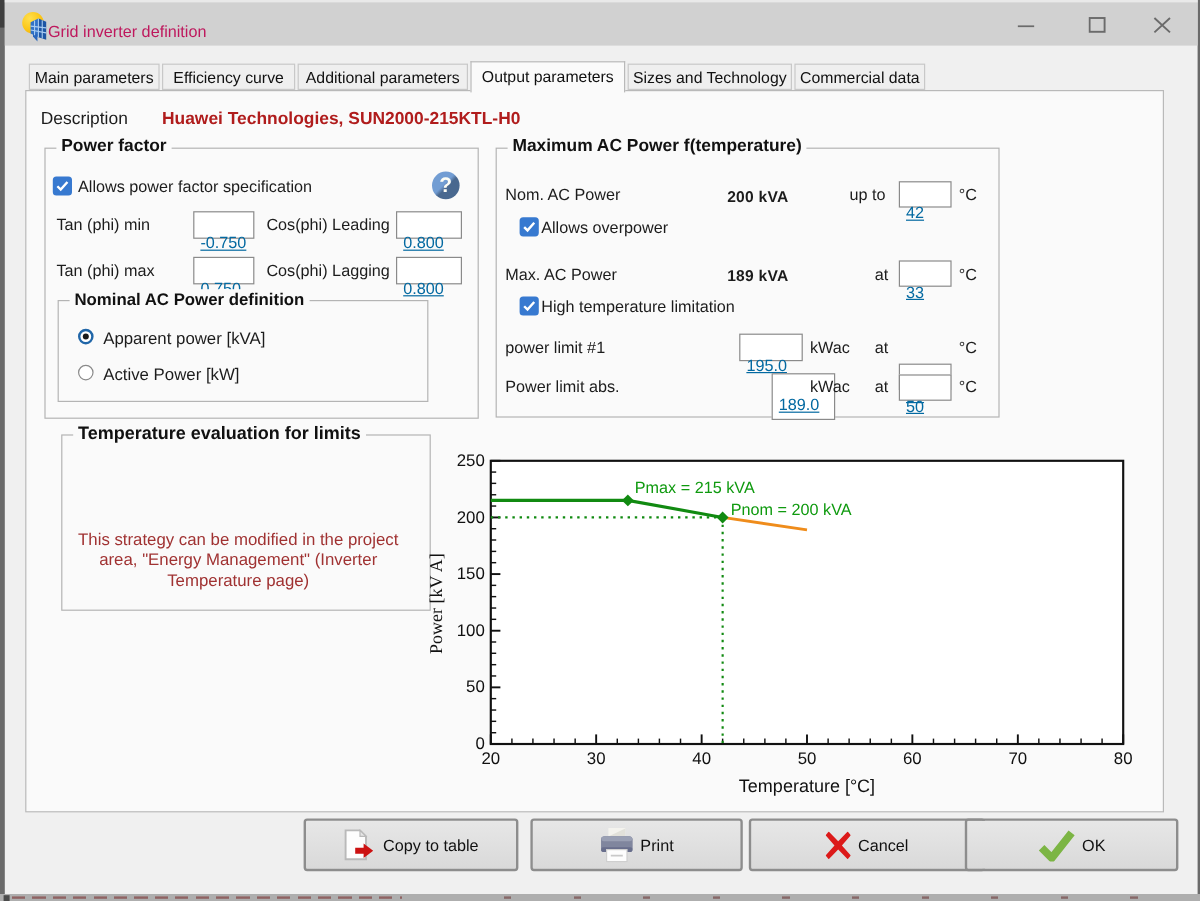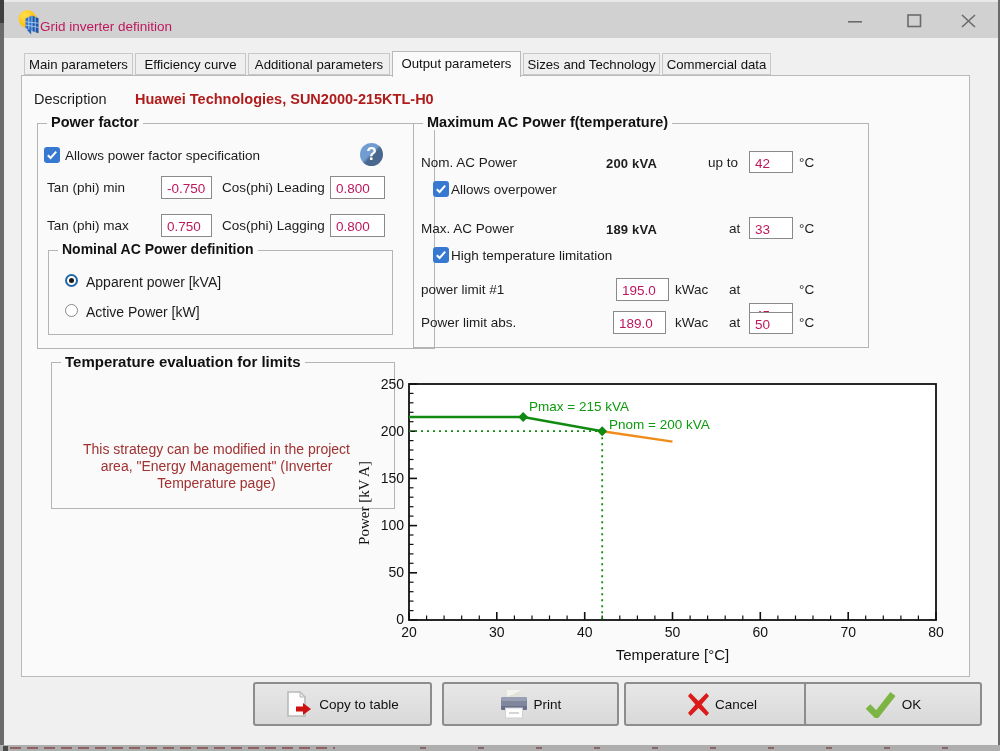--- a/index.html
+++ b/index.html
@@ -7,24 +7,24 @@
        font-family:"Liberation Sans",sans-serif;font-size:13.5px;color:#1c1c1c;
        background:#6a6a6a;}
   .abs{position:absolute;}
   .dlg{position:absolute;left:4px;top:0;width:994px;height:745px;background:#f0f0f0;}
   .titlebar{position:absolute;left:0;top:0;width:100%;height:38px;background:#d1d1d1;border-top:2px solid #e9e9e9;box-sizing:border-box;}
   .title-text{position:absolute;left:36px;top:17px;font-size:13.5px;color:#be185d;}
   .page{position:absolute;left:17px;top:75px;width:949px;height:602px;background:#fafafa;border:1px solid #b9b9b9;box-sizing:border-box;}
   .tab{position:absolute;top:53px;height:22px;background:#efefef;border:1px solid #c8c8c8;box-sizing:border-box;
        text-align:center;line-height:21px;font-size:13.2px;color:#111;}
   .tab.active{top:51px;height:26px;background:#fafafa;border:1px solid #b9b9b9;border-bottom:none;z-index:5;line-height:23px;}
-  .gb{position:absolute;border:1px solid #b4b4b4;padding-left:36px;}
+  .gb{position:absolute;border:1px solid #b4b4b4;}
   .gbl{position:absolute;top:-10px;left:9px;background:#fafafa;padding:0 4px;font-weight:bold;font-size:14.5px;color:#111;white-space:nowrap;}
-  .inp{position:absolute;background:#fff;border:1px solid #8a8a8a;box-sizing:border-box;font-size:13.5px;color:#be185d;
-       padding:4px 0 0 5px;}
+  .inp{position:absolute;background:#fff;border:1px solid #8a8a8a;box-sizing:border-box;font-size:13.5px;color:#0369a1;
+       padding:18px 0 0 5px;text-decoration:underline;}
   .lbl{position:absolute;white-space:nowrap;}
   .cb{position:absolute;width:16px;height:16px;background:#3779d0;border-radius:3px;}
   .cb svg{position:absolute;left:1px;top:1px;}
   .radio{position:absolute;width:13px;height:13px;border-radius:50%;background:#fff;box-sizing:border-box;}
   .btn{position:absolute;top:682px;height:44px;background:linear-gradient(180deg,#e7e7e7,#d9d9d9);border:2px solid #8d8d8d;border-radius:3px;box-sizing:border-box;
        display:flex;align-items:center;justify-content:center;gap:6px;font-size:13.5px;color:#111;}
 </style>
 </head>
 <body>
 
@@ -134,21 +134,21 @@
       </svg>
     </div>
     <div class="lbl" style="left:447px;top:248px;">High temperature limitation</div>
     <div class="lbl" style="left:417px;top:282px;">power limit #1</div>
     <div class="inp" style="left:612px;top:278px;width:53px;height:23px;">195.0</div>
     <div class="lbl" style="left:671px;top:282px;">kWac</div>
     <div class="lbl" style="left:725px;top:282px;">at</div>
     <div class="inp" style="left:745px;top:279px;width:44px;height:22px;margin-top:24px;">45</div>
     <div class="lbl" style="left:795px;top:282px;">°C</div>
     <div class="lbl" style="left:417px;top:315px;">Power limit abs.</div>
-    <div class="inp" style="left:609px;top:311px;width:53px;height:23px;">189.0</div>
+    <div class="inp" style="left:639px;top:311px;width:53px;height:39px;">189.0</div>
     <div class="lbl" style="left:671px;top:315px;">kWac</div>
     <div class="lbl" style="left:725px;top:315px;">at</div>
     <div class="inp" style="left:745px;top:312px;width:44px;height:22px;">50</div>
     <div class="lbl" style="left:795px;top:315px;">°C</div>
 
     <div class="gb" style="left:47px;top:362px;width:306px;height:145px;">
       <div class="gbl" style="font-size:15px;">Temperature evaluation for limits</div>
       <div class="abs" style="left:0;top:78px;width:100%;padding-right:13px;box-sizing:border-box;text-align:center;color:#a03232;line-height:17.2px;font-size:14px;">
         This strategy can be modified in the project<br>
         area, "Energy Management" (Inverter<br>

